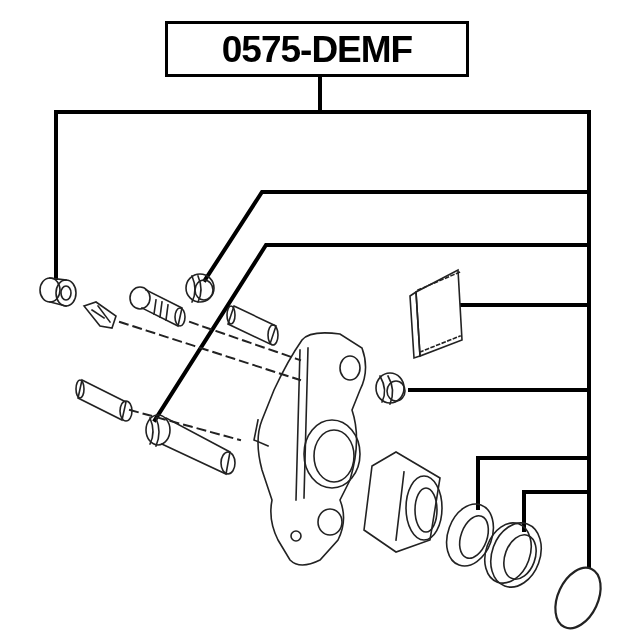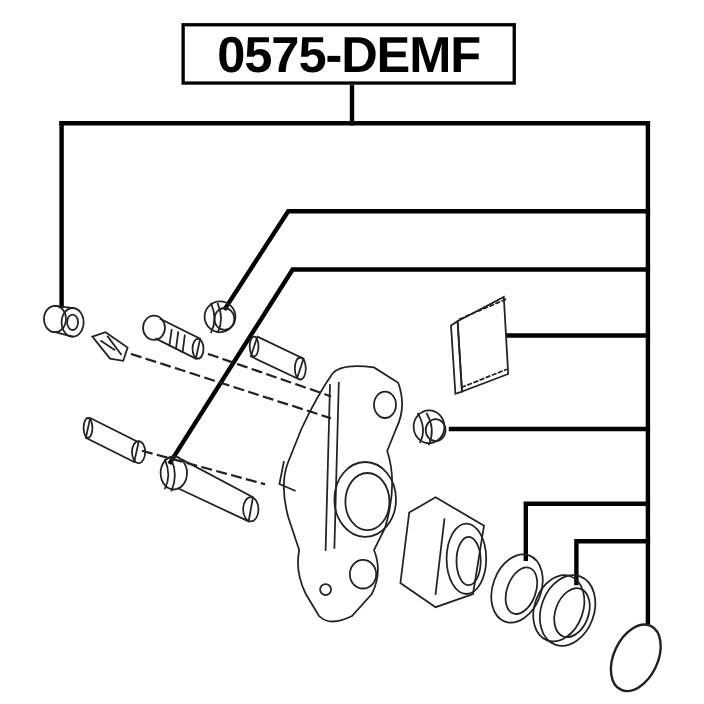--- a/index.html
+++ b/index.html
@@ -1,19 +1,19 @@
 <!DOCTYPE html>
 <html><head>
 <meta charset="utf-8">
 <style>
   html,body{margin:0;padding:0;background:#fff;}
   body{width:640px;height:640px;position:relative;overflow:hidden;font-family:"Liberation Sans",sans-serif;}
   #canvas{position:absolute;left:0;top:0;width:640px;height:640px;}
   .title-box{position:absolute;left:165px;top:21px;width:298px;height:50px;border:3px solid #000;background:#fff;display:flex;align-items:center;justify-content:center;box-sizing:content-box;}
-  .title-text{font-family:"Liberation Sans",sans-serif;font-weight:bold;font-size:46px;letter-spacing:-1px;color:#000;line-height:1;}
+  .title-text{font-family:"Liberation Sans",sans-serif;font-weight:bold;font-size:37px;letter-spacing:-1px;color:#000;line-height:1;}
   svg{position:absolute;left:0;top:0;}
 </style>
 </head>
 <body>
 
 <div id="canvas">
 <svg width="640" height="640" viewBox="0 0 640 640">
   <g fill="none" stroke="#000" stroke-linecap="square">
 
     <g stroke-width="4">

